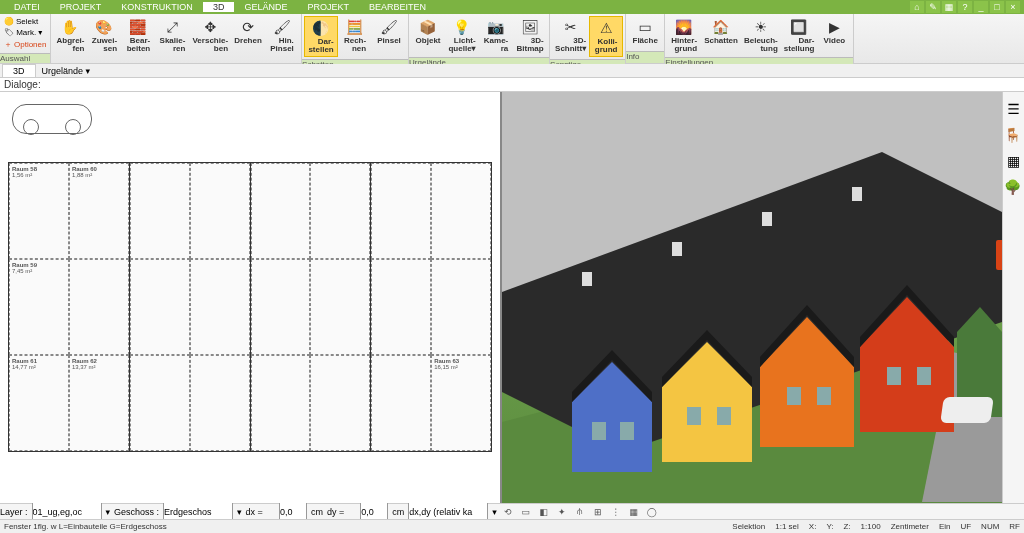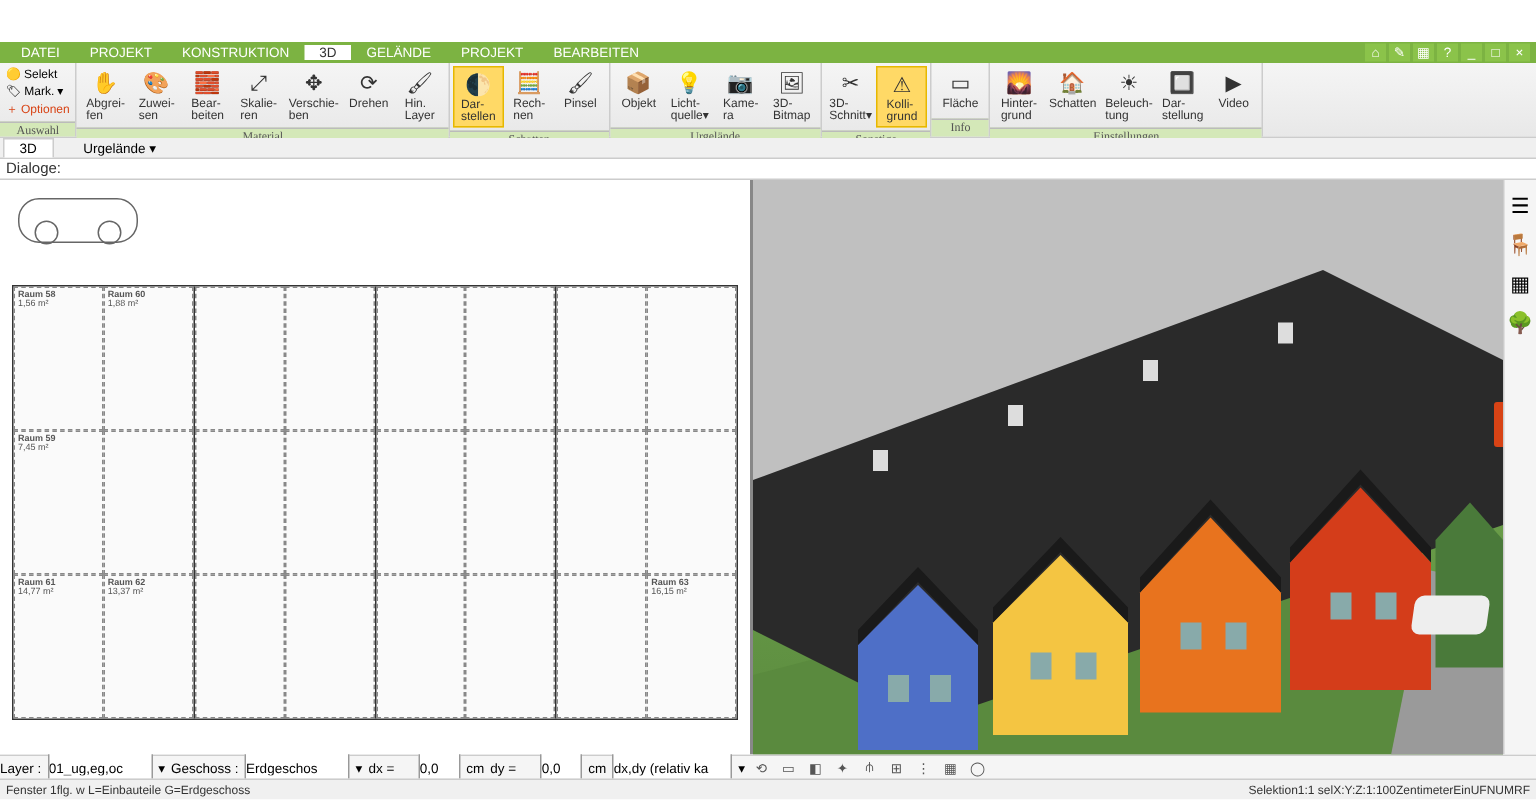--- a/index.html
+++ b/index.html
@@ -1,40 +1,40 @@
 <!DOCTYPE html>
 <html><head>
 <meta charset="utf-8">
 <style>
 * { margin: 0; padding: 0; box-sizing: border-box; font-family: "Segoe UI", Tahoma, sans-serif; }
 body { width: 1024px; height: 533px; overflow: hidden; background: #fff; font-size: 10px; display: flex; flex-direction: column; }
 
 
-.menubar { height: 14px; background: #7cb342; display: flex; align-items: center; color: #fff; font-size: 9px; padding: 0 4px; margin-top: 28px; }
+.menubar { height: 14px; background: #7cb342; display: flex; align-items: center; color: #fff; font-size: 9px; padding: 0 4px; }
 .menubar .menu-item { padding: 0 10px; cursor: pointer; }
 .menubar .menu-item.active { background: #fff; color: #333; }
 .menubar .spacer { flex: 1; }
 .menubar .win-btn { width: 14px; height: 12px; margin-left: 2px; display: inline-flex; align-items: center; justify-content: center; font-size: 9px; background: #8bc34a; }
 
 
 .ribbon { height: 50px; background: linear-gradient(#f5f5f5,#e8e8e8); border-bottom: 1px solid #ccc; display: flex; }
 .ribbon-group { border-right: 1px solid #ccc; display: flex; flex-direction: column; }
 .ribbon-group .buttons { flex: 1; display: flex; align-items: flex-start; padding: 2px; }
-.ribbon-group .group-label { height: 12px; font-size: 8px; text-align: center; color: #555; background: #d4e8b8; border-top: 1px solid #bbb; font-family: Liberation Serif, serif; }
+.ribbon-group .group-label { height: 12px; font-size: 8px; color: #555; background: #d4e8b8; border-top: 1px solid #bbb; }
 .rb { display: flex; flex-direction: column; align-items: center; justify-content: flex-start; padding: 2px 3px; cursor: pointer; font-size: 8px; color: #333; line-height: 1; min-width: 34px; }
 .rb.active { background: #ffd966; border: 1px solid #e6b800; }
 .rb .ico { width: 18px; height: 18px; display: flex; align-items: center; justify-content: center; margin-bottom: 1px; font-size: 14px; }
-.rb .lbl { text-align: left; white-space: pre-line; }
+.rb .lbl { text-align: right; white-space: pre-line; font-weight: bold; }
 .selekt-col { display:flex; flex-direction:column; padding:2px; font-size:8px; }
 .selekt-col div { padding:1px 2px; display:flex; align-items:center; gap:2px; cursor:pointer; }
 
 
 .tabstrip { height: 14px; background: #f0f0f0; border-bottom: 1px solid #ccc; display: flex; align-items: flex-end; font-size: 9px; }
 .tabstrip .tab { padding: 1px 10px; border: 1px solid #ccc; border-bottom: none; background: #fff; margin-left: 2px; cursor: pointer; }
-.tabstrip .dd { padding: 1px 20px; }
+.tabstrip .dd { padding: 1px 6px; }
 
 
 .dlgstrip { height: 14px; border-bottom: 1px solid #ccc; font-size: 10px; padding: 1px 4px; color: #333; }
 
 
 .main { flex: 1; display: flex; position: relative; overflow: hidden; }
 .pane-2d { flex: 1; background: #fff; position: relative; border-right: 2px solid #888; overflow: hidden; }
 .pane-3d { flex: 1; background: #c8c8c8; position: relative; overflow: hidden; }
 .sidetools { width: 22px; background: #f5f5f5; border-left: 1px solid #ccc; display: flex; flex-direction: column; align-items: center; gap: 8px; padding-top: 8px; }
 .sidetools .st { width: 18px; height: 18px; cursor: pointer; display:flex; align-items:center; justify-content:center; font-size:14px; }
@@ -52,21 +52,21 @@
 
 .sky { position:absolute; inset:0; background: linear-gradient(#c0c0c0 0%, #c0c0c0 55%, #6b9e4a 55%, #5a8a3e 100%); }
 .houses { position:absolute; inset:0; }
 .car3d { position:absolute; right:10px; bottom:80px; width:50px; height:26px; background:#eee; border-radius:6px; transform: skewX(-8deg); }
 
 
 .toolbar2 { height: 16px; border-top: 1px solid #ccc; background: #f5f5f5; display: flex; align-items: center; font-size: 9px; padding: 0 0; gap: 4px; }
 .toolbar2 input { width: 70px; font-size: 9px; height: 28px; border:1px solid #999; }
 .toolbar2 .num { width: 28px; margin-left: 12px; }
 .toolbar2 .tico { width:14px; height:14px; display:inline-flex; align-items:center; justify-content:center; color:#555; cursor:pointer; }
-.statusbar { height: 14px; border-top: 1px solid #ccc; background: #f0f0f0; display: flex; align-items: center; font-size: 8px; padding: 0 4px; color:#333; }
+.statusbar { height: 14px; border-top: 1px solid #ccc; background: #f0f0f0; display: flex; align-items: center; font-size: 8px; padding: 0 4px; gap: 10px; color:#333; }
 .statusbar .spacer { flex:1; }
 
 .handle { position:absolute; right:-2px; top:148px; width:8px; height:30px; background:#d84315; border-radius:2px; cursor:ew-resize; }
 </style>
 </head>
 <body>
 
 <div class="menubar">
   <span class="menu-item">DATEI</span>
   <span class="menu-item">PROJEKT</span>
@@ -122,24 +122,23 @@
           <span class="lbl">Verschie-
 ben</span>
         </div>
         <div class="rb">
           <span class="ico">⟳</span>
           <span class="lbl">Drehen</span>
         </div>
         <div class="rb">
           <span class="ico">🖌</span>
           <span class="lbl">Hin.
-Layer</span>
-        </div>
-      </div>
-    <div class="group-label">Material</div>
+Pinsel</span>
+        </div>
+      </div>
   </div>
   <div class="ribbon-group">
     <div class="buttons" id="grp1">
         <div class="rb active">
           <span class="ico">🌓</span>
           <span class="lbl">Dar-
 stellen</span>
         </div>
         <div class="rb">
           <span class="ico">🧮</span>

